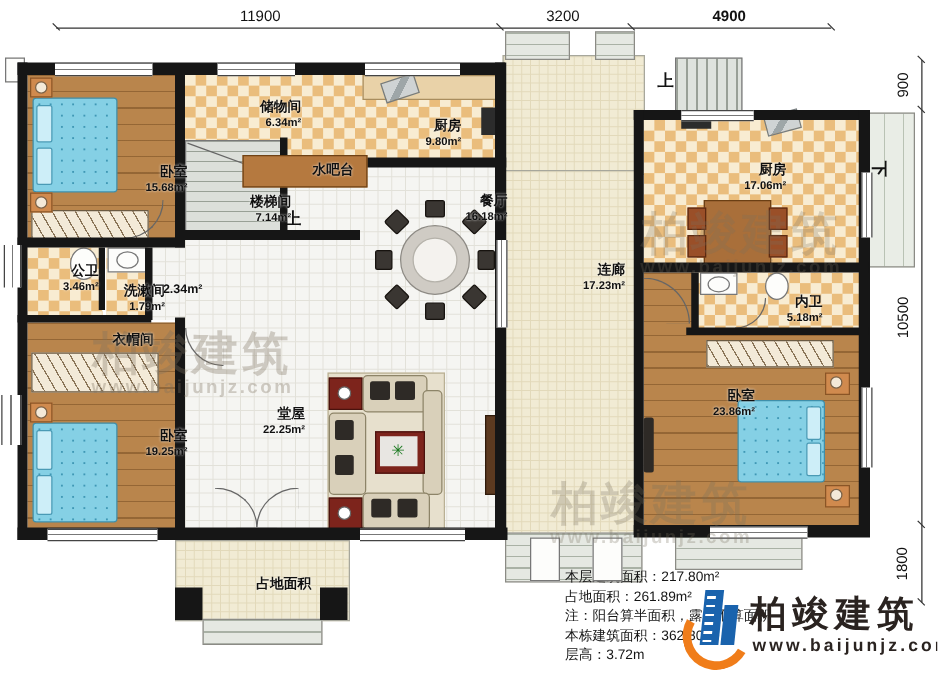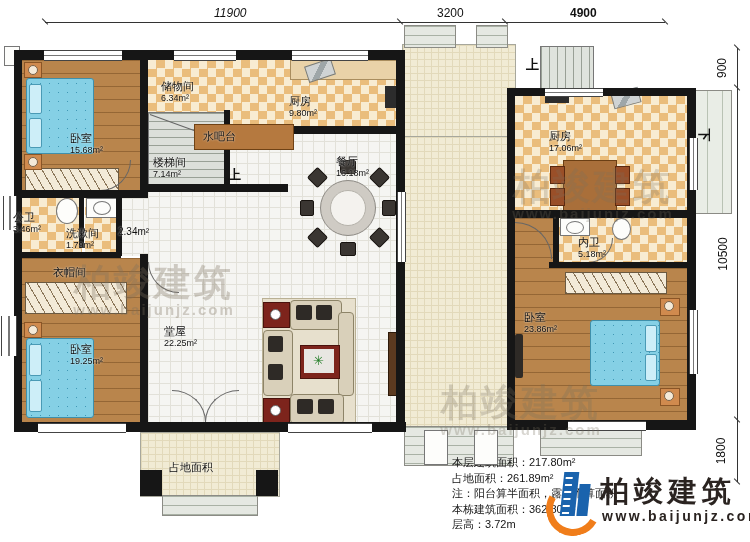--- a/index.html
+++ b/index.html
@@ -52,21 +52,21 @@
   .counter{position:absolute;background:#b5793f;border:1px solid #6f4215;z-index:6;}
   .sofa{position:absolute;background:#d9d0ba;border:1px solid #8d8468;border-radius:4px;z-index:3;}
   .cushion{position:absolute;background:#2e2a26;border-radius:2px;z-index:4;}
   .redtbl{position:absolute;background:#7d241c;border:1px solid #4a120d;z-index:3;}
   .fixture{position:absolute;background:#fdfdfb;border:1px solid #777;z-index:4;}
   .oval{border-radius:50%;}
   .steel{position:absolute;background:linear-gradient(135deg,#cfd3d4 0 40%,#9ea6a8 40% 60%,#cfd3d4 60%);border:1px solid #767c7e;z-index:4;}
   .chair{position:absolute;background:#3a3632;border:1px solid #17130f;border-radius:2px;z-index:3;}
   .chairw{position:absolute;background:#9a4f28;border:1px solid #5c2a10;z-index:3;}
   
-  .rlabel{position:absolute;text-align:left;font-weight:normal;font-size:11px;line-height:12px;
+  .rlabel{position:absolute;text-align:right;font-weight:bold;font-size:11px;line-height:12px;
         color:#101010;z-index:8;text-shadow:0 0 2px rgba(255,255,255,.9);white-space:nowrap;}
   .rlabel .area{font-size:9px;}
   .dimtext{position:absolute;font-size:12px;color:#111;z-index:9;white-space:nowrap;}
   .dimline{position:absolute;background:#333;z-index:9;}
   .tick{position:absolute;width:8px;height:1px;background:#333;transform:rotate(45deg);z-index:9;}
   .wm{position:absolute;z-index:8;color:rgba(125,113,95,.33);font-weight:bold;text-align:center;
       letter-spacing:3px;pointer-events:none;white-space:nowrap;}
   .wm .big{font-size:37px;line-height:38px;}
   .wm .small{font-size:15px;letter-spacing:2px;line-height:16px;}
   .note-line{font-size:11px;line-height:15.5px;color:#151515;white-space:nowrap;}
@@ -78,21 +78,21 @@
 </head>
 <body>
 
 <div id="canvas">
 
   <div class="dimline" style="left:45px;top:22px;width:620px;height:1px;"></div>
   <div class="tick" style="left:41px;top:21px;"></div>
   <div class="tick" style="left:396px;top:21px;"></div>
   <div class="tick" style="left:501px;top:21px;"></div>
   <div class="tick" style="left:661px;top:21px;"></div>
-  <div class="dimtext" style="left:214px;top:6px;font-style:italic;">11900</div>
+  <div class="dimtext" style="left:192px;top:6px;">11900</div>
   <div class="dimtext" style="left:437px;top:6px;">3200</div>
   <div class="dimtext" style="left:570px;top:6px;font-weight:bold;">4900</div>
 
   <div class="dimline" style="left:737px;top:48px;width:1px;height:434px;"></div>
   <div class="tick" style="left:733px;top:47px;"></div>
   <div class="tick" style="left:733px;top:87px;"></div>
   <div class="tick" style="left:733px;top:419px;"></div>
   <div class="tick" style="left:733px;top:481px;"></div>
   <div class="vtext" style="left:712px;top:61px;">900</div>
   <div class="vtext" style="left:706px;top:247px;">10500</div>
@@ -276,23 +276,27 @@
     <div>衣帽间</div>
   </div>
   <div class="rlabel" style="left:70px;top:343px;width:80px;">
     <div>卧室</div>
     <div class="area">19.25m²</div>
   </div>
   <div class="rlabel" style="left:164px;top:325px;width:80px;">
     <div>堂屋</div>
     <div class="area">22.25m²</div>
   </div>
-  <div class="rlabel" style="left:336px;top:155px;width:80px;">
+  <div class="rlabel" style="left:326px;top:155px;width:80px;">
     <div>餐厅</div>
     <div class="area">16.18m²</div>
+  </div>
+  <div class="rlabel" style="left:420px;top:210px;width:80px;">
+    <div>连廊</div>
+    <div class="area">17.23m²</div>
   </div>
   <div class="rlabel" style="left:549px;top:130px;width:80px;">
     <div>厨房</div>
     <div class="area">17.06m²</div>
   </div>
   <div class="rlabel" style="left:578px;top:236px;width:80px;">
     <div>内卫</div>
     <div class="area">5.18m²</div>
   </div>
   <div class="rlabel" style="left:524px;top:311px;width:80px;">

